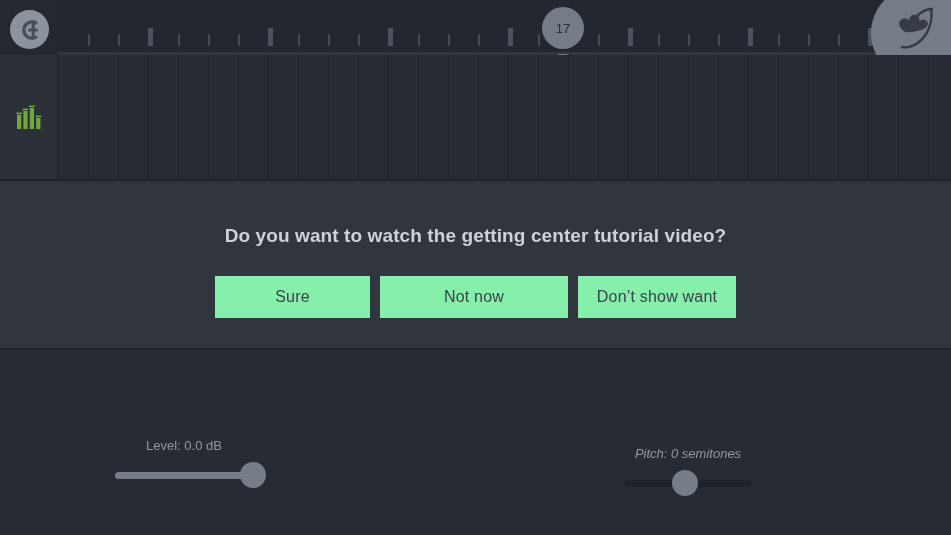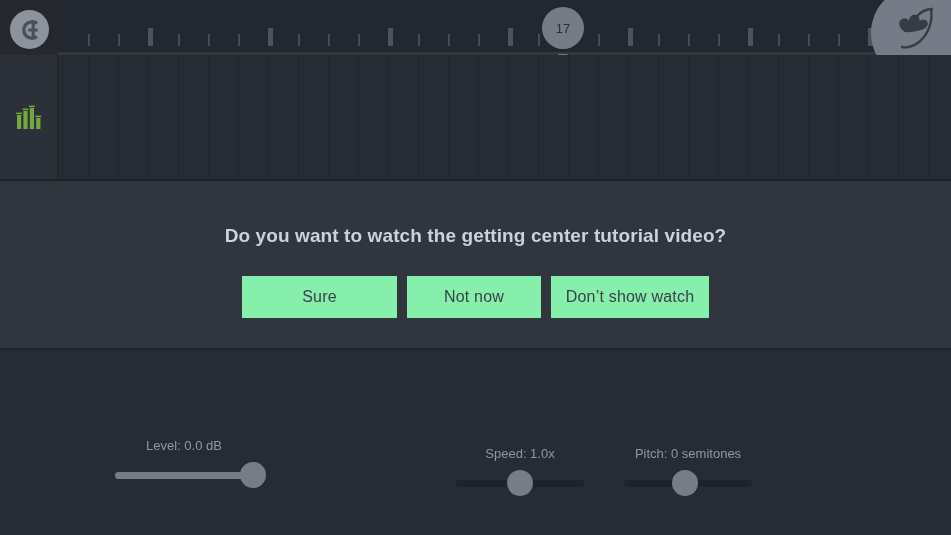--- a/index.html
+++ b/index.html
@@ -98,21 +98,21 @@
     display: flex; gap: 10px;
   }
   .dlg-btn {
     height: 42px; border: none; cursor: pointer;
     background: #86efac; color: #3b4049;
     font-family: "Liberation Sans", sans-serif;
     font-size: 16px; letter-spacing: 0.2px;
     display: flex; align-items: center; justify-content: center;
   }
   .dlg-btn.w1 { width: 155px; }
-  .dlg-btn.w2 { width: 134px; }
+  .dlg-btn.w2 { width: 188px; }
   .dlg-btn.w3 { width: 158px; }
 
   
   .transport {
     position: absolute; left: 0; top: 348px; width: 951px; height: 70px;
     background: #272c34;
     border-top: 2px solid #1e222a;
   }
 
   
@@ -249,21 +249,21 @@
         <div class="gridline" style="left: 870px;"></div>
       </div>
     <div class="track-bottom-line"></div>
   </div>
 
   <div class="dialog">
     <div class="dialog-text">Do you want to watch the getting center tutorial video?</div>
     <div class="dialog-buttons">
       <button class="dlg-btn w1">Sure</button>
       <button class="dlg-btn w2">Not now</button>
-      <button class="dlg-btn w3">Don’t show watch</button>
+      <button class="dlg-btn w3">Don’t show want</button>
     </div>
   </div>
 
   <div class="transport">
 
     
 
     
 
     
@@ -287,28 +287,22 @@
 
     <div class="slider-group" style="left:115px; top:20px; width:138px;">
       <div class="slider-label">Level: 0.0 dB</div>
       <div class="slider-track">
         <div class="slider-fill" style="width:100%;"></div>
         <div class="slider-thumb" style="left:100%;"></div>
       </div>
     </div>
 
 
-    <div class="slider-group" style="left:456px; top:28px; width:128px;">
-      <div class="slider-label">Speed: 1.0x</div>
-      <div class="slider-track dark">
-        <div class="slider-thumb" style="left:50%;"></div>
-      </div>
-    </div>
-
-    <div class="slider-group" style="left:624px; top:28px; width:128px;">
+
+    <div class="slider-group" style="left:624px; top:28px; width:128px;font-style:italic;">
       <div class="slider-label">Pitch: 0 semitones</div>
       <div class="slider-track dark">
         <div class="slider-thumb" style="left: 48%;"></div>
       </div>
     </div>
 
   </div>
 
 </div>
 

